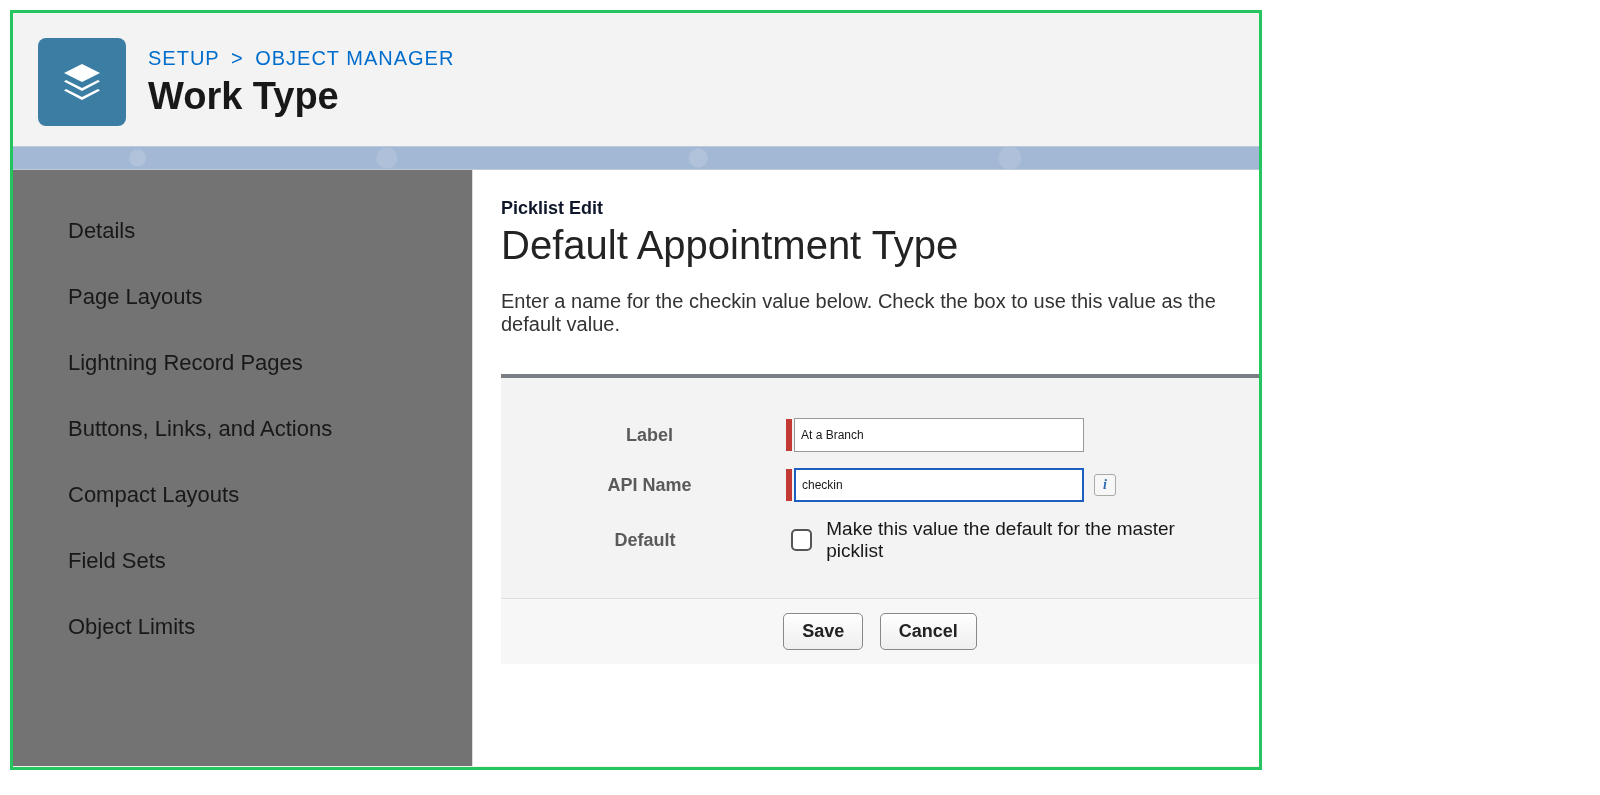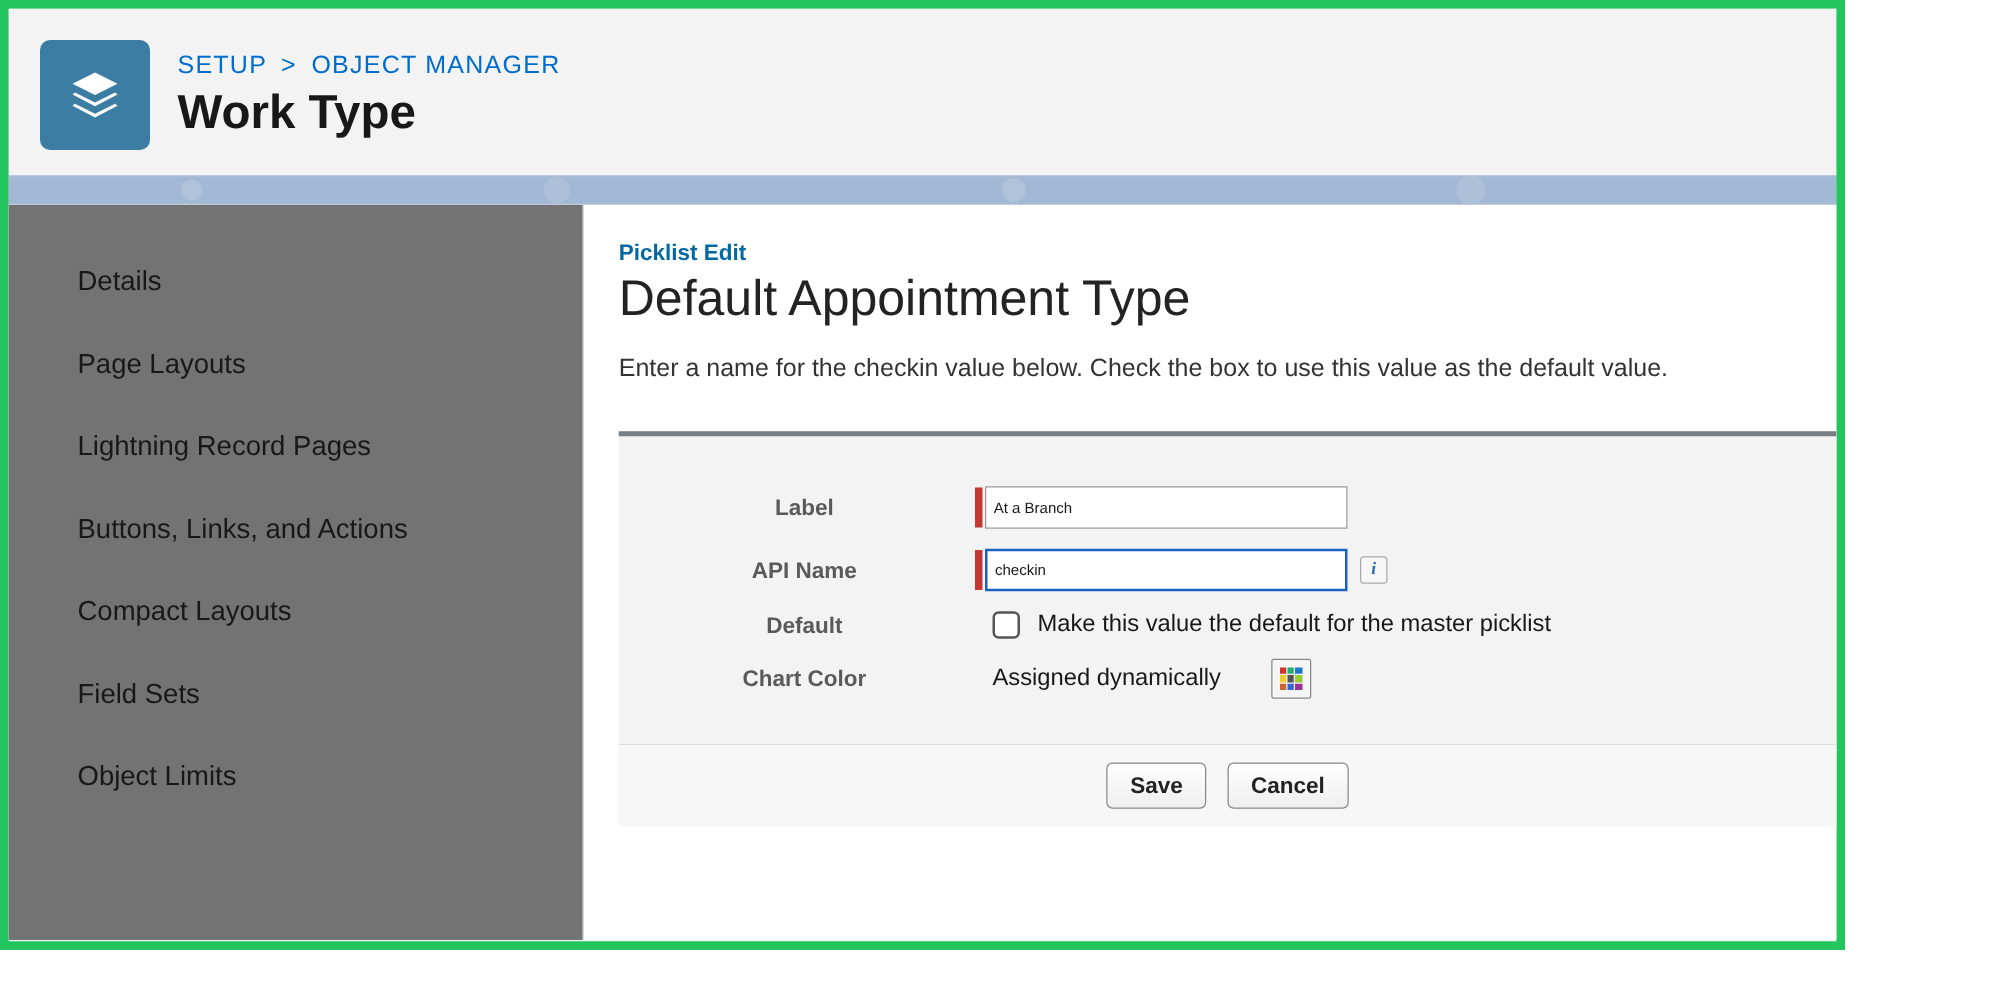--- a/index.html
+++ b/index.html
@@ -4,23 +4,24 @@
 <style>
   * { box-sizing: border-box; margin: 0; padding: 0; }
   body {
     font-family: -apple-system, BlinkMacSystemFont, "Segoe UI", Arial, sans-serif;
     background: #fff;
     width: 1600px;
     height: 795px;
     overflow: hidden;
   }
   .frame {
-    border: 7px solid #22c55e;
-    width: 1476px;
+    border: 3px solid #22c55e;
+    width: 1252px;
     height: 760px;
+    margin: 10px;
     background: #f3f3f3;
   }
   .header {
     display: flex;
     align-items: center;
     padding: 25px 25px 20px 25px;
     background: #f3f3f3;
   }
   .header-icon {
     width: 88px;
@@ -82,21 +83,21 @@
     font-weight: 700;
   }
   .content {
     flex: 1;
     padding: 28px 0 0 28px;
     background: #fff;
     position: relative;
   }
   .eyebrow {
     font-size: 18px;
-    color: #0369a1;
+    color: #0f172a;
     font-weight: 700;
     margin-bottom: 4px;
   }
   .content-title {
     font-size: 40px;
     color: #232323;
     font-weight: 500;
     margin-bottom: 22px;
   }
   .content-desc {
@@ -280,37 +281,20 @@
         </div>
 
         <div class="form-row">
           <div class="form-label">Default</div>
           <div class="checkbox-row">
             <div class="cb"></div>
             <span class="cb-label">Make this value the default for the master picklist</span>
           </div>
         </div>
 
-        <div class="form-row">
-          <div class="form-label">Chart Color</div>
-          <span class="chart-value">Assigned dynamically</span>
-          <span class="color-btn">
-            <span class="color-swatch">
-              <span></span>
-                <span></span>
-                <span></span>
-                <span></span>
-                <span></span>
-                <span></span>
-                <span></span>
-                <span></span>
-                <span></span>
-            </span>
-          </span>
-        </div>
 
         <div class="button-row">
           <button class="btn">Save</button>
           <button class="btn">Cancel</button>
         </div>
 
       </div>
     </div>
   </div>
 </div>

